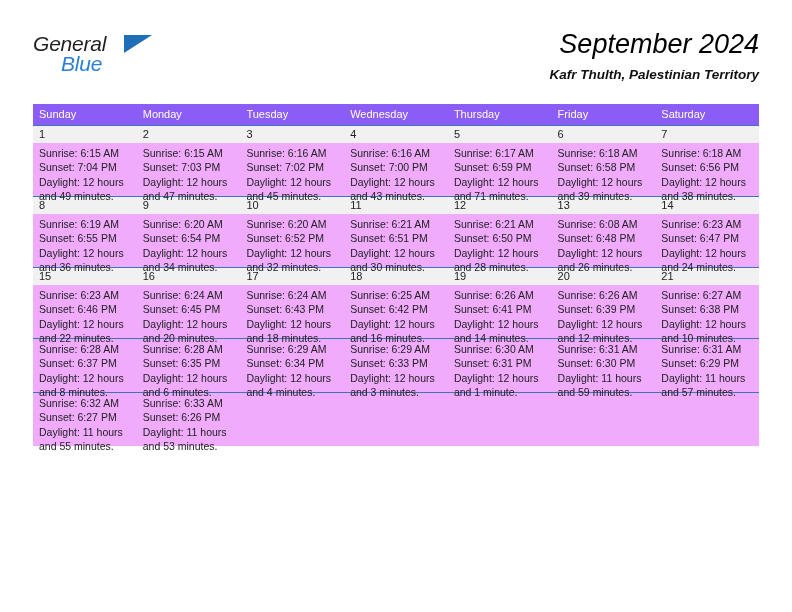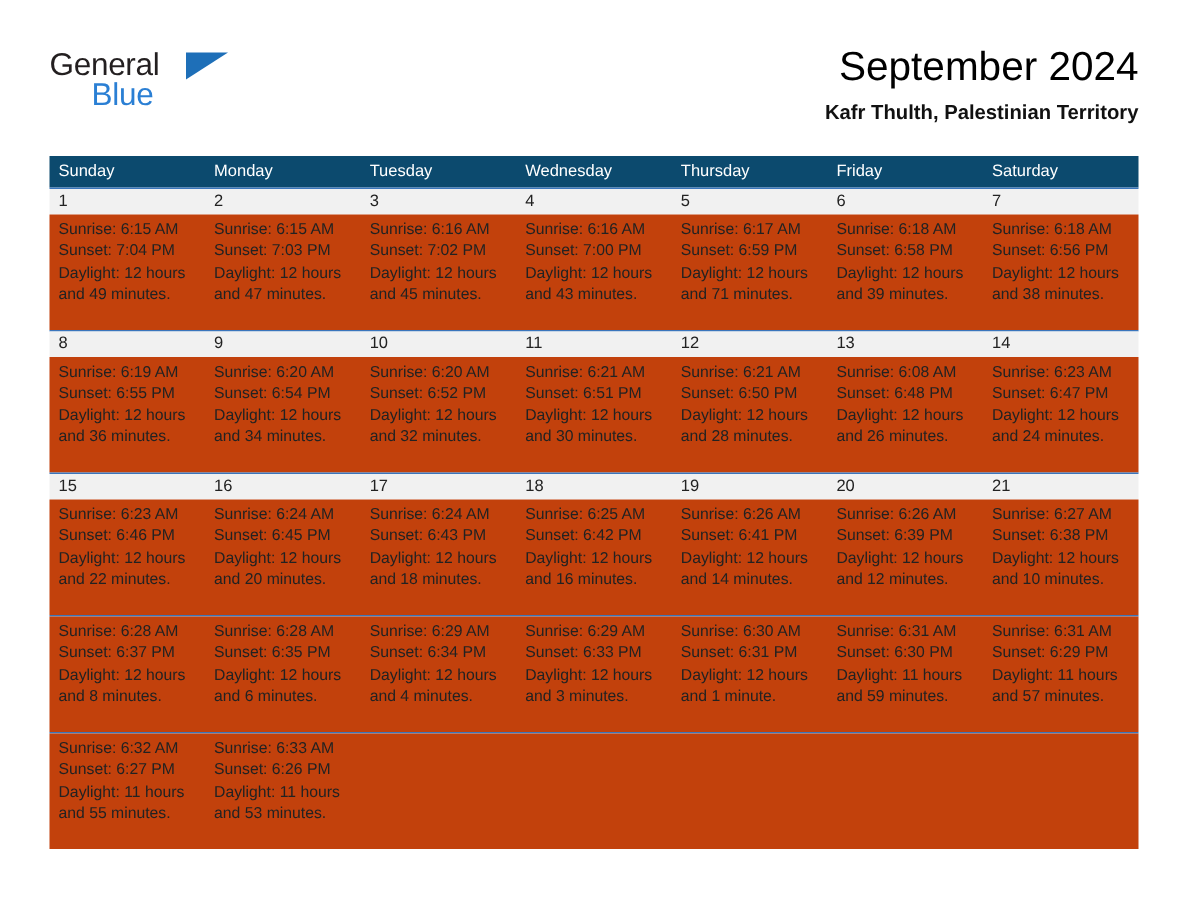--- a/index.html
+++ b/index.html
@@ -21,20 +21,21 @@
     box-sizing: border-box;
   }
 
   
   .header {
     position: absolute;
     left: 33px;
     top: 28px;
     width: 726px;
     height: 70px;
+    font-style: italic;
   }
   .logo {
     position: absolute;
     left: 0;
     top: 4px;
     width: 170px;
     height: 50px;
   }
   .logo-general {
     position: absolute;
@@ -87,21 +88,21 @@
 
   
   .calendar {
     position: absolute;
     left: 33px;
     top: 104px;
     width: 726px;
   }
   .dow-row {
     display: flex;
-    background: #0c4a6e;
+    background: #8b5cf6;
     height: 21px;
   }
   .dow {
     flex: 1 1 0;
     color: #ffffff;
     font-size: 11px;
     line-height: 21px;
     padding-left: 6px;
     box-sizing: border-box;
     white-space: nowrap;
@@ -112,22 +113,22 @@
   .week:first-of-type {
     border-top: none;
   }
   .week-daynums {
     display: flex;
     background: #f1f1f1;
     height: 17px;
   }
   .week-cells {
     display: flex;
-    background: #c2410c;
-    height: 77px;
+    background: #f0abfc;
+    height: 53px;
   }
   .daynum {
     flex: 1 1 0;
     font-size: 11px;
     line-height: 17px;
     padding-left: 6px;
     box-sizing: border-box;
     color: #222;
   }
   .cell {

